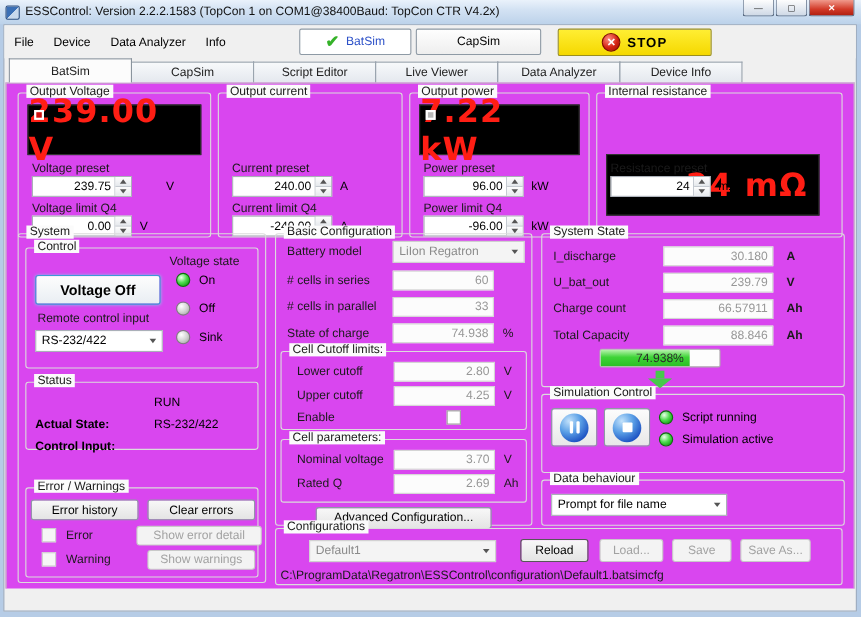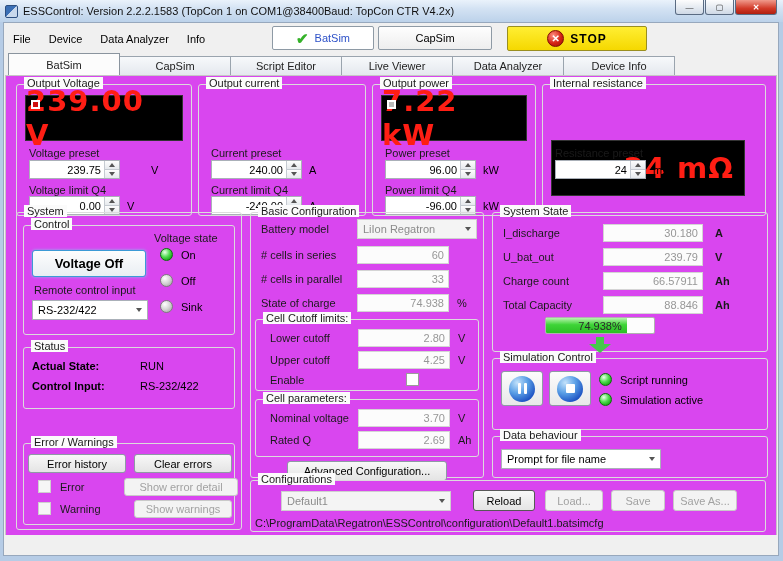--- a/index.html
+++ b/index.html
@@ -92,21 +92,21 @@
   .sim-btn { position:absolute; width:42px; height:35px; border:1px solid #8e9aa5; border-radius:3px;
     background:linear-gradient(#fcfcfc,#e8e8e8); display:flex; align-items:center; justify-content:center; cursor:pointer; }
   .bluecirc { width:26px; height:26px; border-radius:50%;
     background:radial-gradient(circle at 32% 26%, #c3e2fb, #5a9fe6 40%, #1c51c2 78%, #123a90); display:flex; align-items:center; justify-content:center; gap:3px; }
   .pbarico { width:3px; height:11px; background:#fff; border-radius:1px; }
   .sqico { width:9px; height:9px; background:#fff; border-radius:1px; }
   
   .statusbar { position:absolute; left:0; right:0; bottom:0; height:20px; background:#f0f0f0; border-top:1px solid #d9e2ec;
     display:flex; align-items:center; padding-left:8px; }
   .path-text { position:absolute; color:#1a1a1a; white-space:nowrap; }
-  .kv-label { position:absolute; font-weight:bold; }
+  .kv-label { position:absolute; font-weight:bold;margin-top:20px; }
   .kv-value { position:absolute; }
 </style>
 </head>
 <body>
 
 <div class="win">
 
   <div class="titlebar">
     <div class="app-icon"></div>
     <div class="title-text">ESSControl: Version 2.2.2.1583 (TopCon 1 on COM1@38400Baud: TopCon CTR V4.2x)</div>

